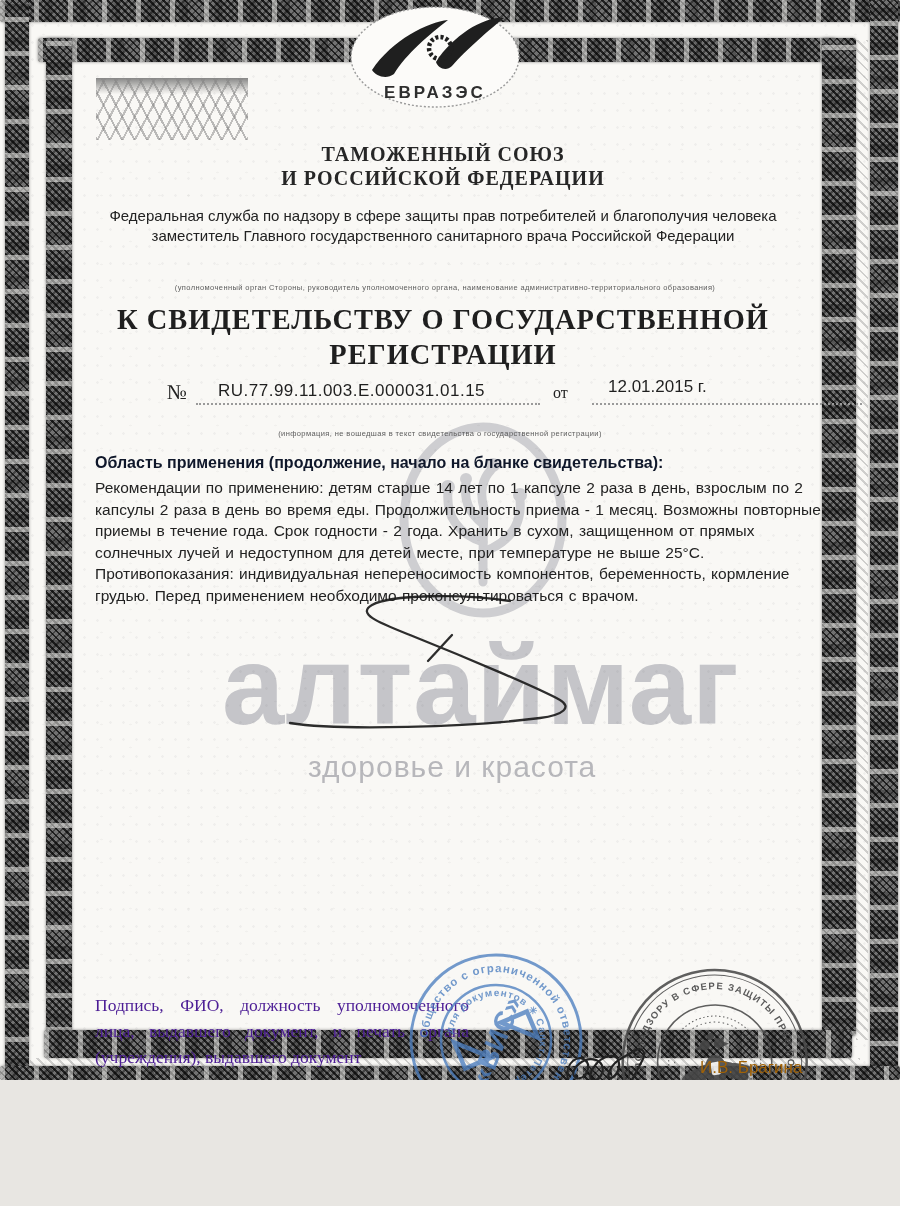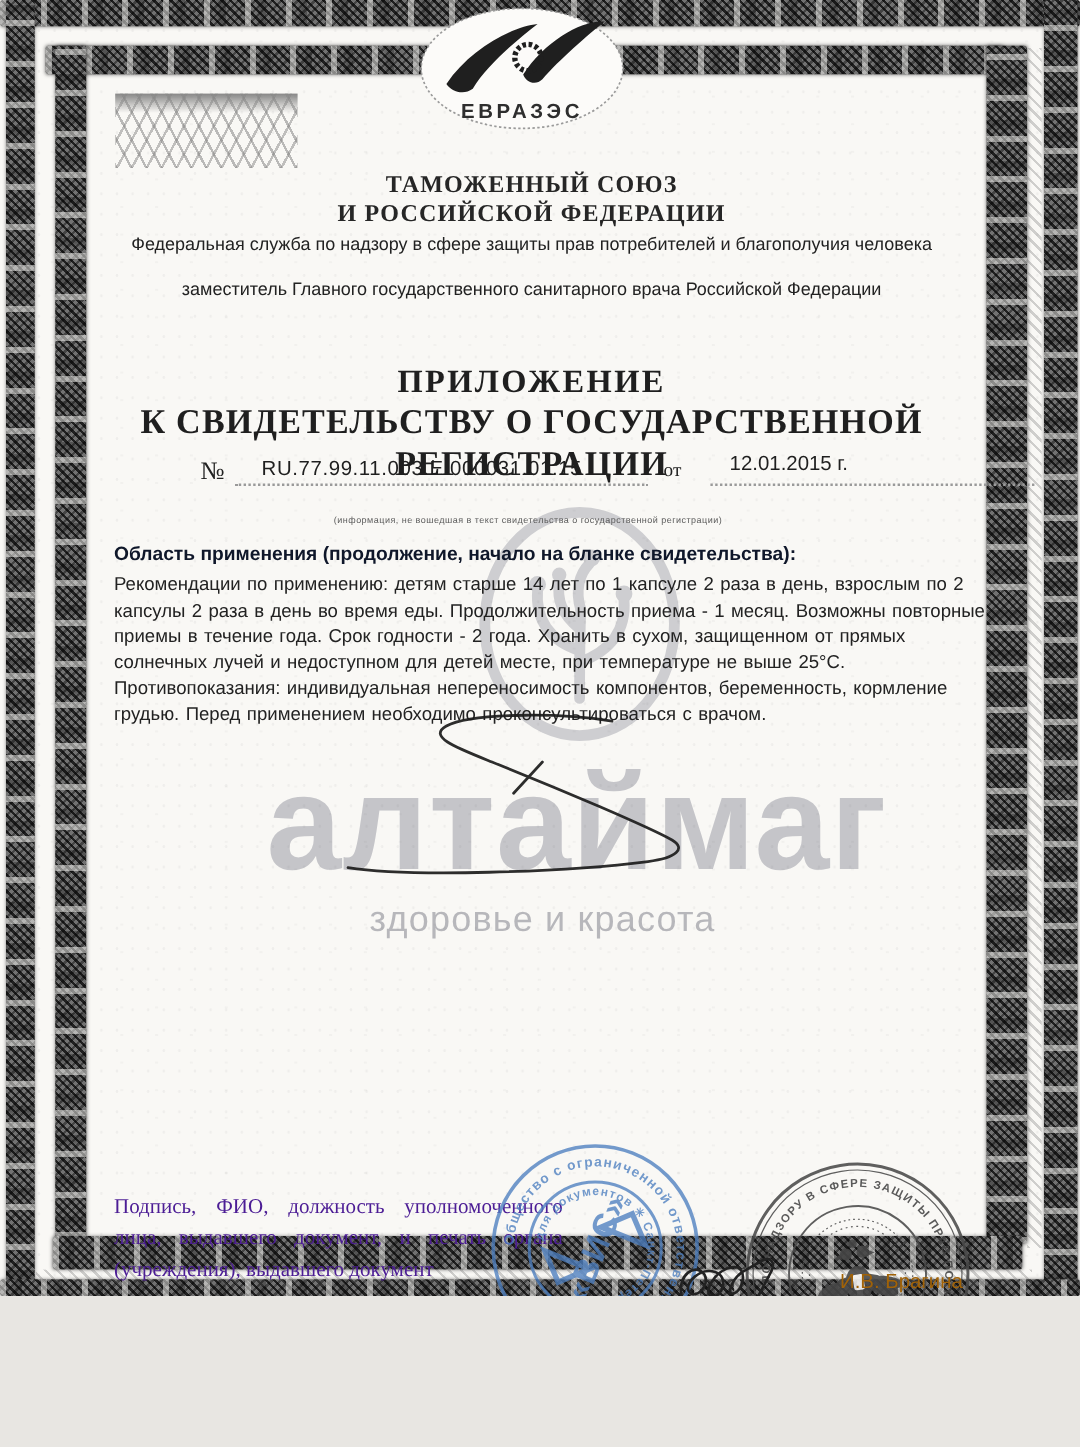--- a/index.html
+++ b/index.html
@@ -39,21 +39,21 @@
     position:absolute;left:96px;top:78px;width:152px;height:62px;z-index:2;opacity:.8;
     background-image:
       linear-gradient(#6b6b6b, rgba(0,0,0,0) 26%),
       repeating-linear-gradient(62deg, rgba(105,105,105,.55) 0 2px, transparent 2px 11px),
       repeating-linear-gradient(-62deg, rgba(105,105,105,.5) 0 2px, transparent 2px 11px);
   }
   
   .serif{font-family:"Liberation Serif",serif;}
   .hdr{position:absolute;left:70px;right:84px;top:142px;text-align:center;z-index:5;}
   .hdr .org{font-family:"Liberation Serif",serif;font-weight:bold;font-size:20px;line-height:24px;letter-spacing:1px;color:#262626;}
-  .hdr .agency{font-size:15px;line-height:19.5px;color:#222;margin-top:18px;}
+  .hdr .agency{font-size:15px;line-height:19.5px;color:#222;}
   .fnote{position:absolute;z-index:5;text-align:center;font-size:7.5px;letter-spacing:.4px;color:#5c5c5c;}
   .title{position:absolute;left:56px;right:70px;top:302px;text-align:center;z-index:5;
          font-family:"Liberation Serif",serif;font-weight:bold;color:#1f1f1f;}
   .title .t1{font-size:27px;line-height:33px;letter-spacing:2px;}
   .title .t2{font-size:29px;line-height:35px;letter-spacing:1px;transform:scaleX(.98);}
   .reg{position:absolute;z-index:5;}
   .dotline{position:absolute;z-index:5;border-bottom:2px dotted #9a9a9a;height:0;}
   .bodyhead{position:absolute;left:95px;top:454px;z-index:5;font-weight:bold;font-size:16px;color:#0f172a;}
   .bodytext{position:absolute;left:95px;top:477px;width:738px;z-index:5;font-size:15.5px;line-height:21.5px;color:#222;word-spacing:1px;}
   
@@ -94,26 +94,26 @@
       <path d="M24,66 C44,36 80,18 100,16 C82,30 58,50 46,70 C38,76 28,72 24,66 Z" fill="#1f1f1f"></path>
       <path d="M88,58 C106,30 138,12 156,14 C142,25 118,46 104,62 C98,68 90,64 88,58 Z" fill="#1f1f1f"></path>
       <circle cx="92" cy="44" r="11" fill="none" stroke="#1f1f1f" stroke-width="4.5" stroke-dasharray="3,2.2"></circle>
       <text x="87" y="94" text-anchor="middle" font-family="Liberation Sans, sans-serif" font-weight="bold" font-size="17" letter-spacing="3" fill="#2e2e2e">ЕВРАЗЭС</text>
     </svg>
   </div>
 
   <div class="hdr">
     <div class="org">ТАМОЖЕННЫЙ СОЮЗ</div>
     <div class="org">И РОССИЙСКОЙ ФЕДЕРАЦИИ</div>
-    <div class="agency" style="margin-top:4px;">Федеральная служба по надзору в сфере защиты прав потребителей и благополучия человека</div>
+    <div class="agency" style="margin-top:16px;">Федеральная служба по надзору в сфере защиты прав потребителей и благополучия человека</div>
     <div class="agency">заместитель Главного государственного санитарного врача Российской Федерации</div>
   </div>
+  <div class="fnote" style="left:140px;right:150px;top:283px;">(уполномоченный орган Стороны, руководитель уполномоченного органа, наименование административно-территориального образования)</div>
 
   <div class="title">
-    <div class="t1">ПРИЛОЖЕНИЕ</div>
     <div class="t2">К СВИДЕТЕЛЬСТВУ О ГОСУДАРСТВЕННОЙ РЕГИСТРАЦИИ</div>
   </div>
 
   <div class="reg serif" style="left:167px;top:380px;font-size:21px;color:#222;">№</div>
   <div class="reg" style="left:218px;top:381px;font-size:17px;letter-spacing:.5px;color:#1f1f1f;">RU.77.99.11.003.E.000031.01.15</div>
   <div class="reg serif" style="left:553px;top:384px;font-size:16px;color:#222;">от</div>
   <div class="reg" style="left:608px;top:377px;font-size:17px;color:#1f1f1f;">12.01.2015 г.</div>
   <div class="dotline" style="left:196px;top:403px;width:344px;"></div>
   <div class="dotline" style="left:592px;top:403px;width:270px;"></div>
   <div class="fnote" style="left:180px;right:200px;top:429px;">(информация, не вошедшая в текст свидетельства о государственной регистрации)</div>

